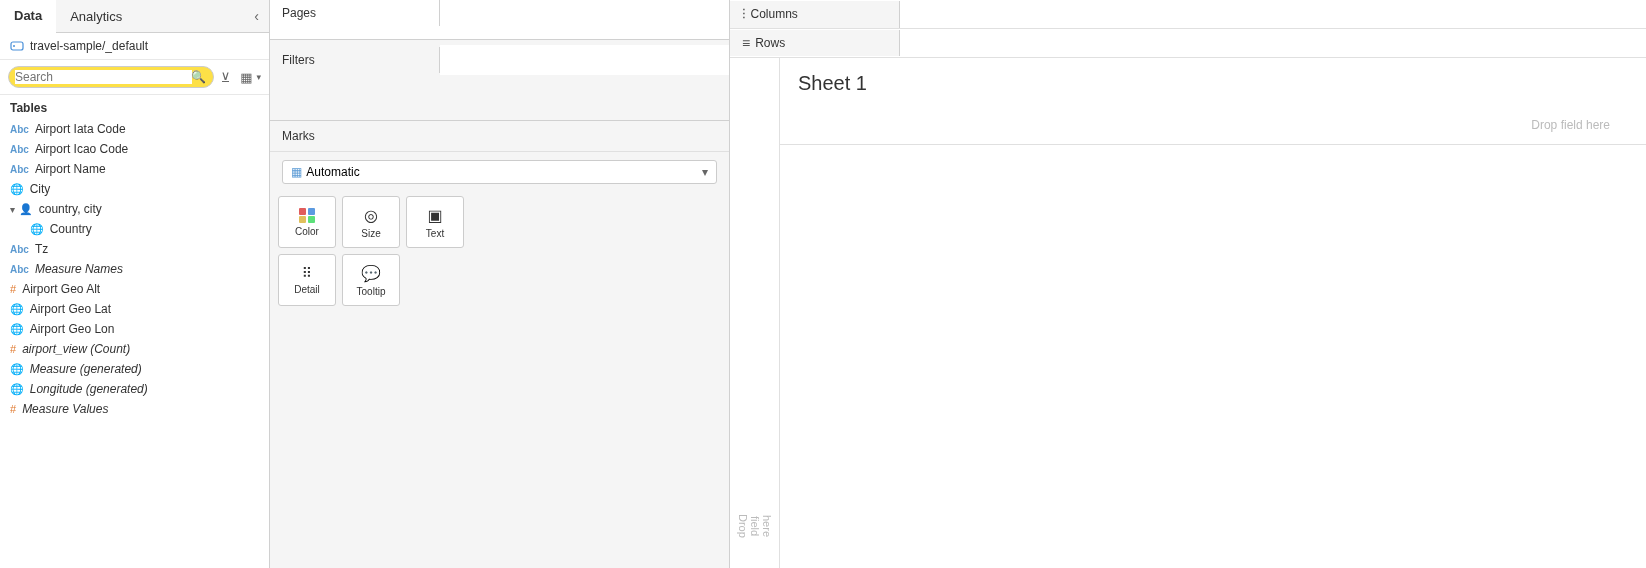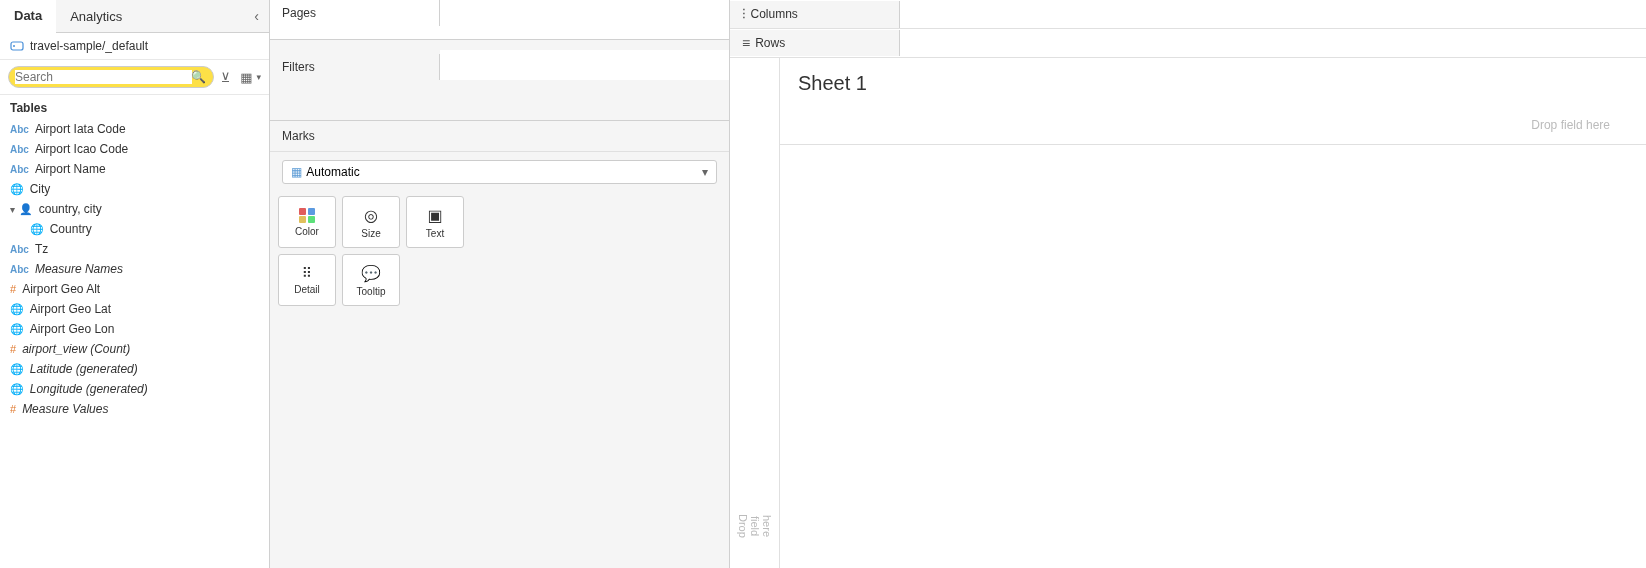--- a/index.html
+++ b/index.html
@@ -426,21 +426,21 @@
     <div class="field-item">
       <span class="field-icon globe">🌐</span>
       <span class="field-name">Airport Geo Lon</span>
     </div>
     <div class="field-item">
       <span class="field-icon hash">#</span>
       <span class="field-name italic">airport_view (Count)</span>
     </div>
     <div class="field-item">
       <span class="field-icon globe">🌐</span>
-      <span class="field-name italic">Latitude (generated)</span>
+      <span class="field-name italic">Measure (generated)</span>
     </div>
     <div class="field-item">
       <span class="field-icon globe">🌐</span>
       <span class="field-name italic">Longitude (generated)</span>
     </div>
     <div class="field-item">
       <span class="field-icon hash">#</span>
       <span class="field-name italic">Measure Values</span>
     </div>
   </div>
@@ -449,21 +449,21 @@
 <div class="middle-panel">
 
   <div class="shelf-row" style="border-bottom:1px solid #d0d0d0;min-height:40px;">
     <div class="shelf-label">
       <span>Pages</span>
     </div>
     <div class="shelf-drop-area"></div>
   </div>
 
   <div style="display:flex;flex-direction:column;border-bottom:1px solid #d0d0d0;">
-    <div style="display:flex;align-items:flex-end;min-height:40px;">
+    <div style="display:flex;align-items:center;min-height:40px;">
       <div class="shelf-label">
         <span>Filters</span>
       </div>
       <div class="shelf-drop-area"></div>
     </div>
     <div style="min-height:40px;background:#f5f5f5;"></div>
   </div>
 
   <div class="marks-section">
     <div class="marks-header">Marks</div>

